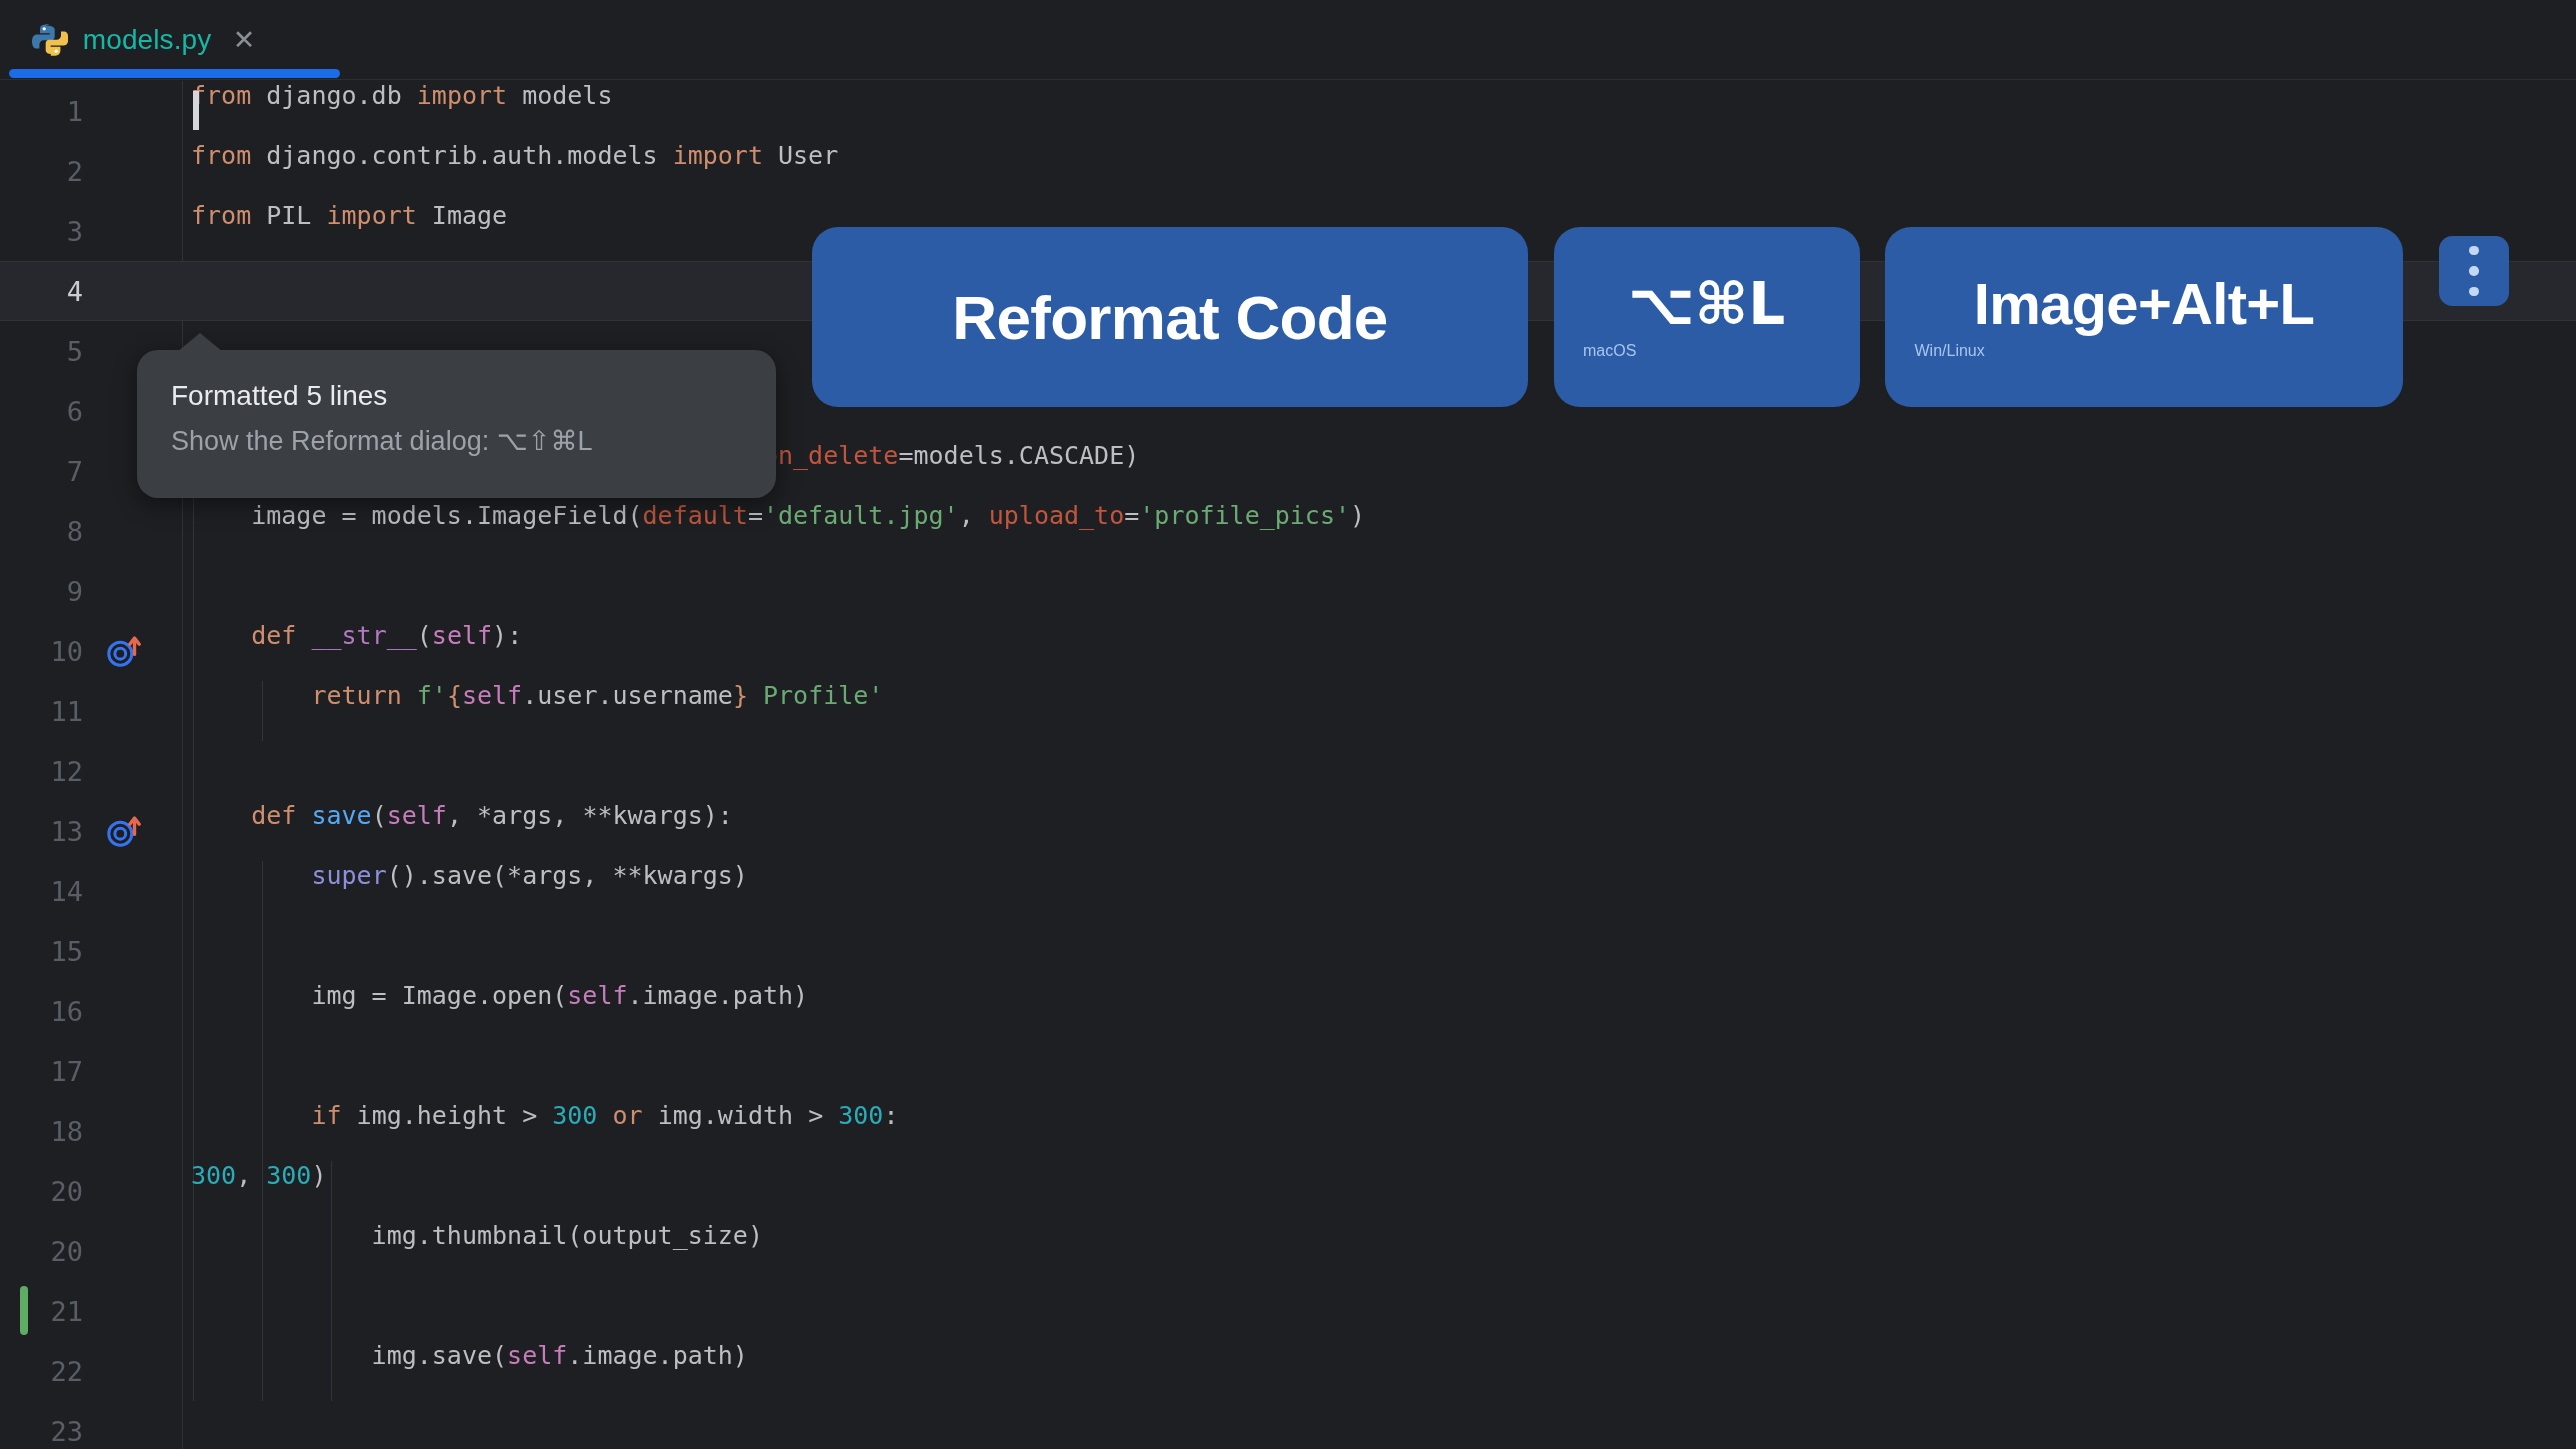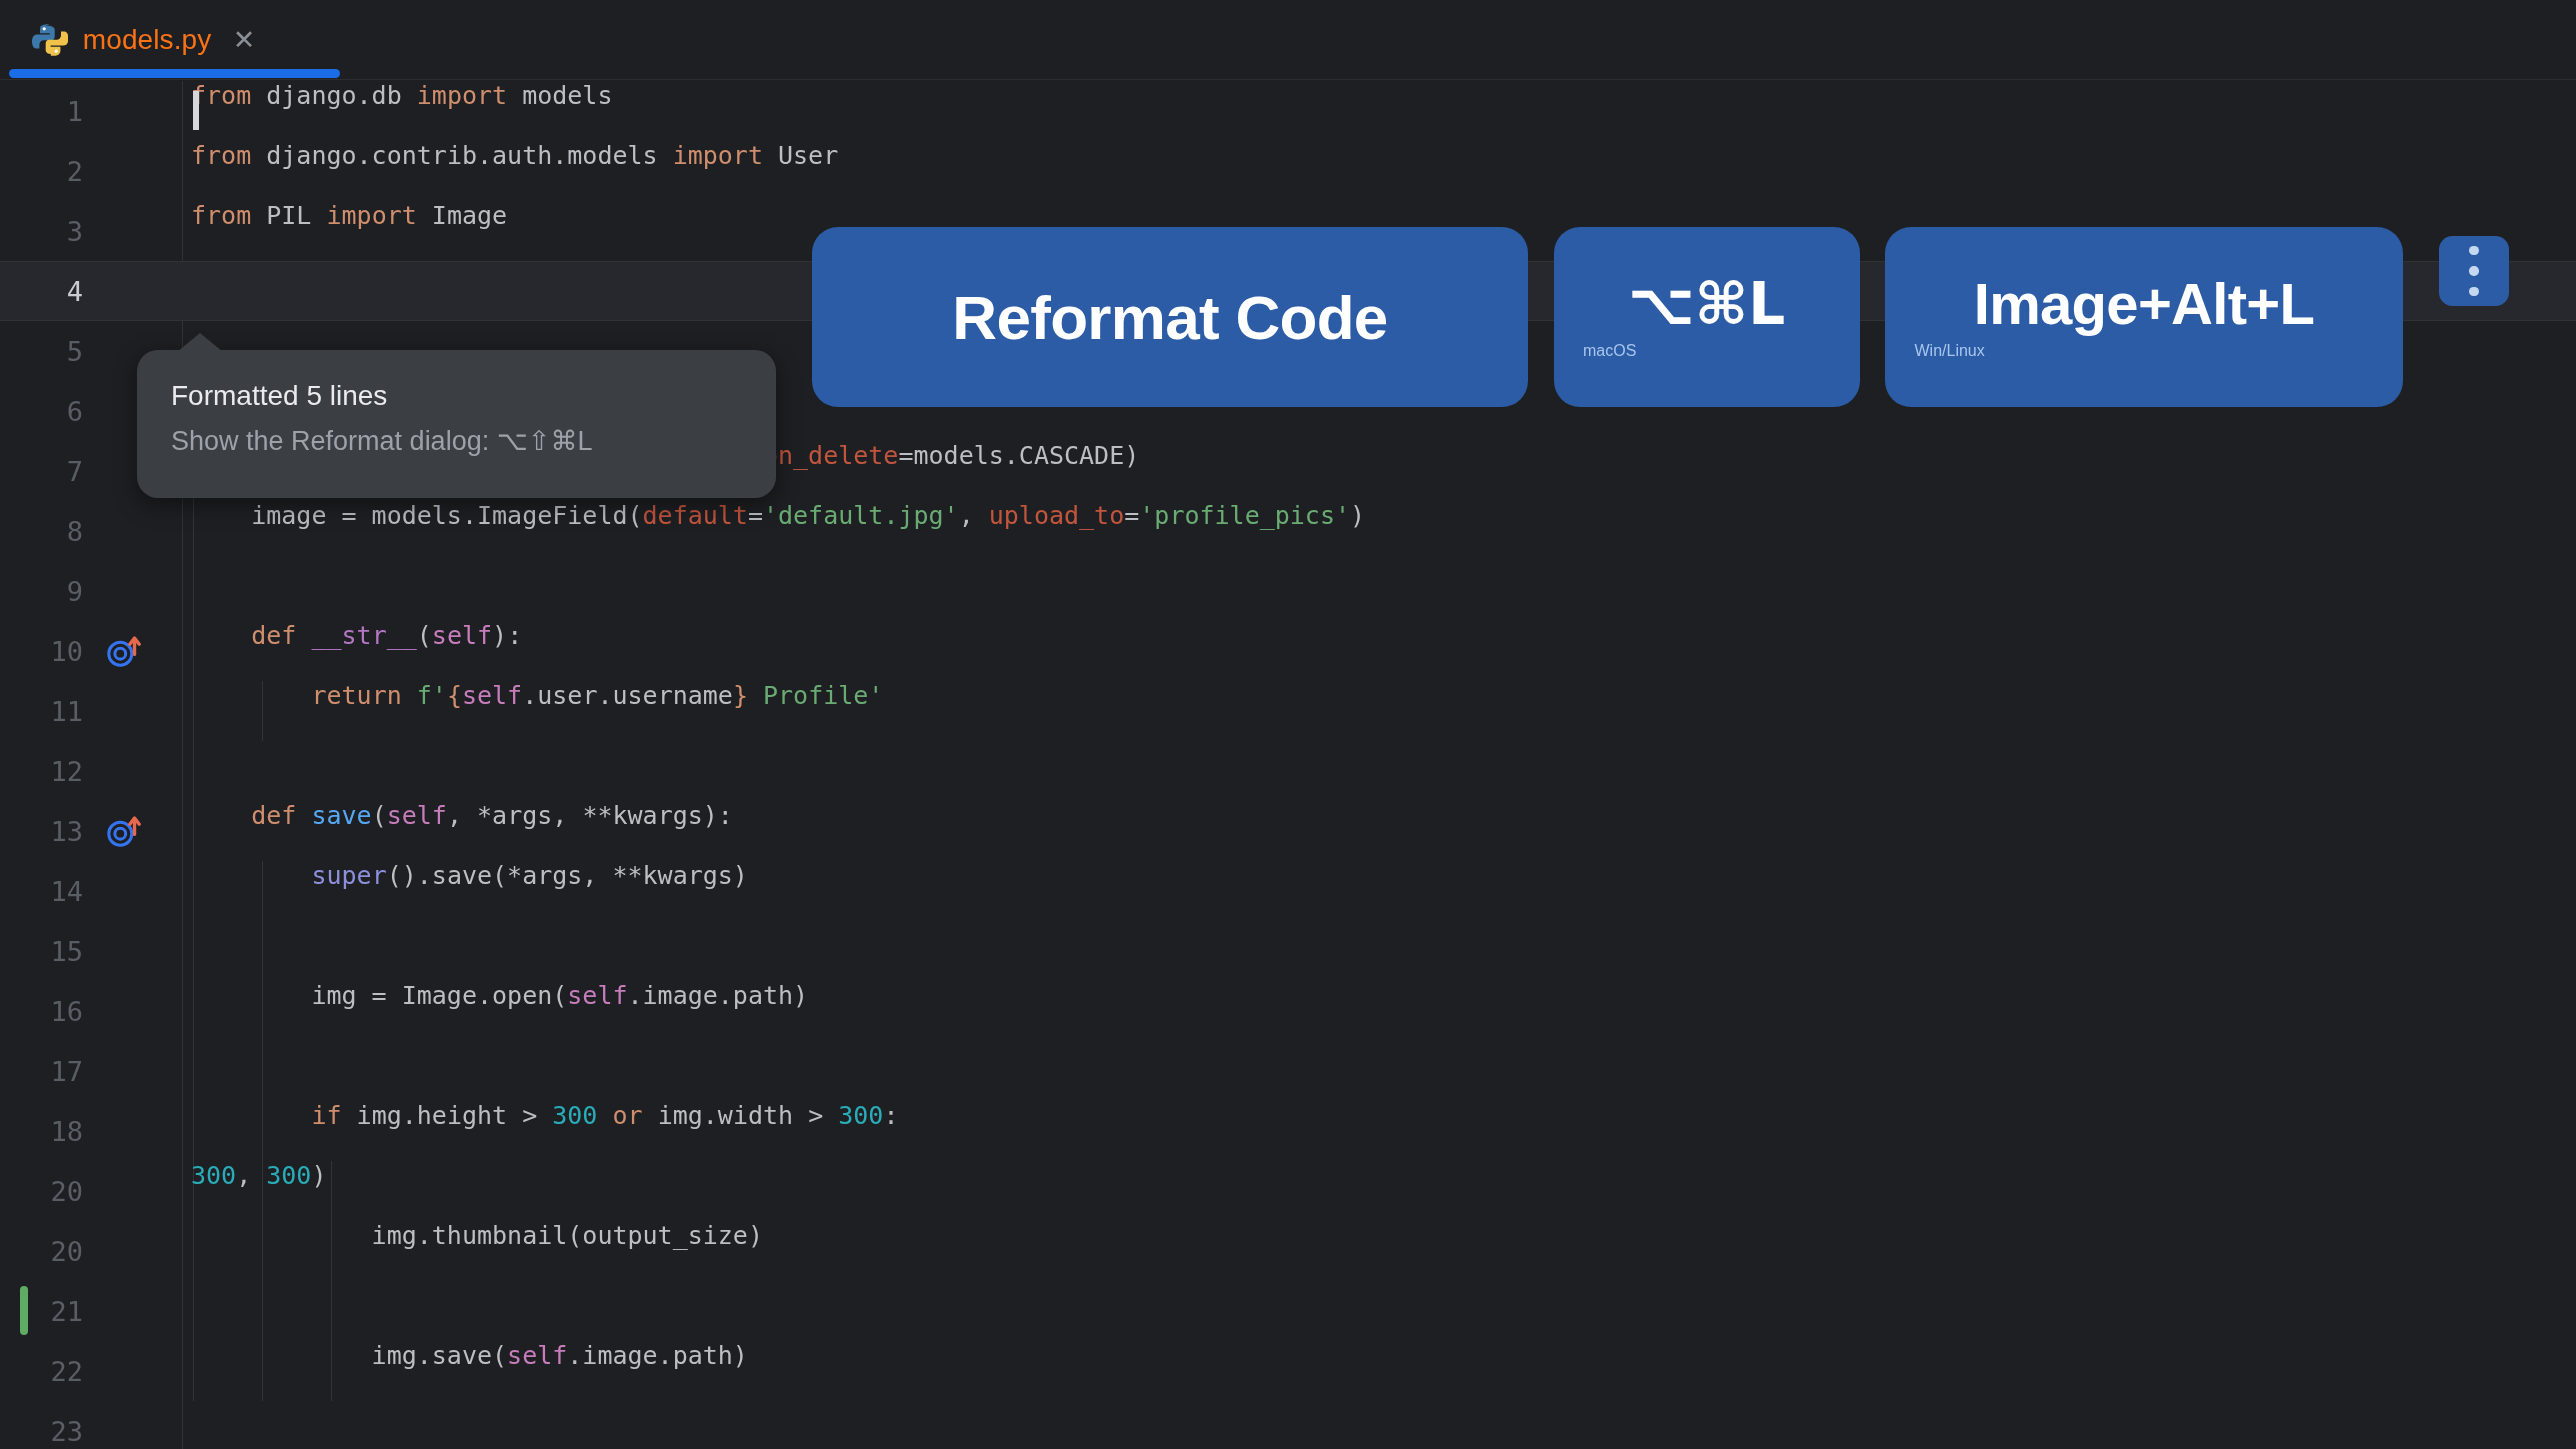--- a/index.html
+++ b/index.html
@@ -33,21 +33,21 @@
   }
   .tab-underline {
     position:absolute; left:9.4px; bottom:2px;
     width:331px; height:9.4px;
     background:#1a6ce7;
     border-radius:4.7px;
   }
   .py-icon { width:36px; height:36px; flex:none; position:relative; }
   .tab-title {
     font-size:28px;
-    color:#f97316;
+    color:#14b8a6;
     letter-spacing:0.1px;
     white-space:nowrap;
   }
   .tab-close {
     font-size:27px; color:#8a8f96;
     line-height:1; margin-left:6.7px;
     font-family:"Liberation Sans", sans-serif;
   }
 
   

